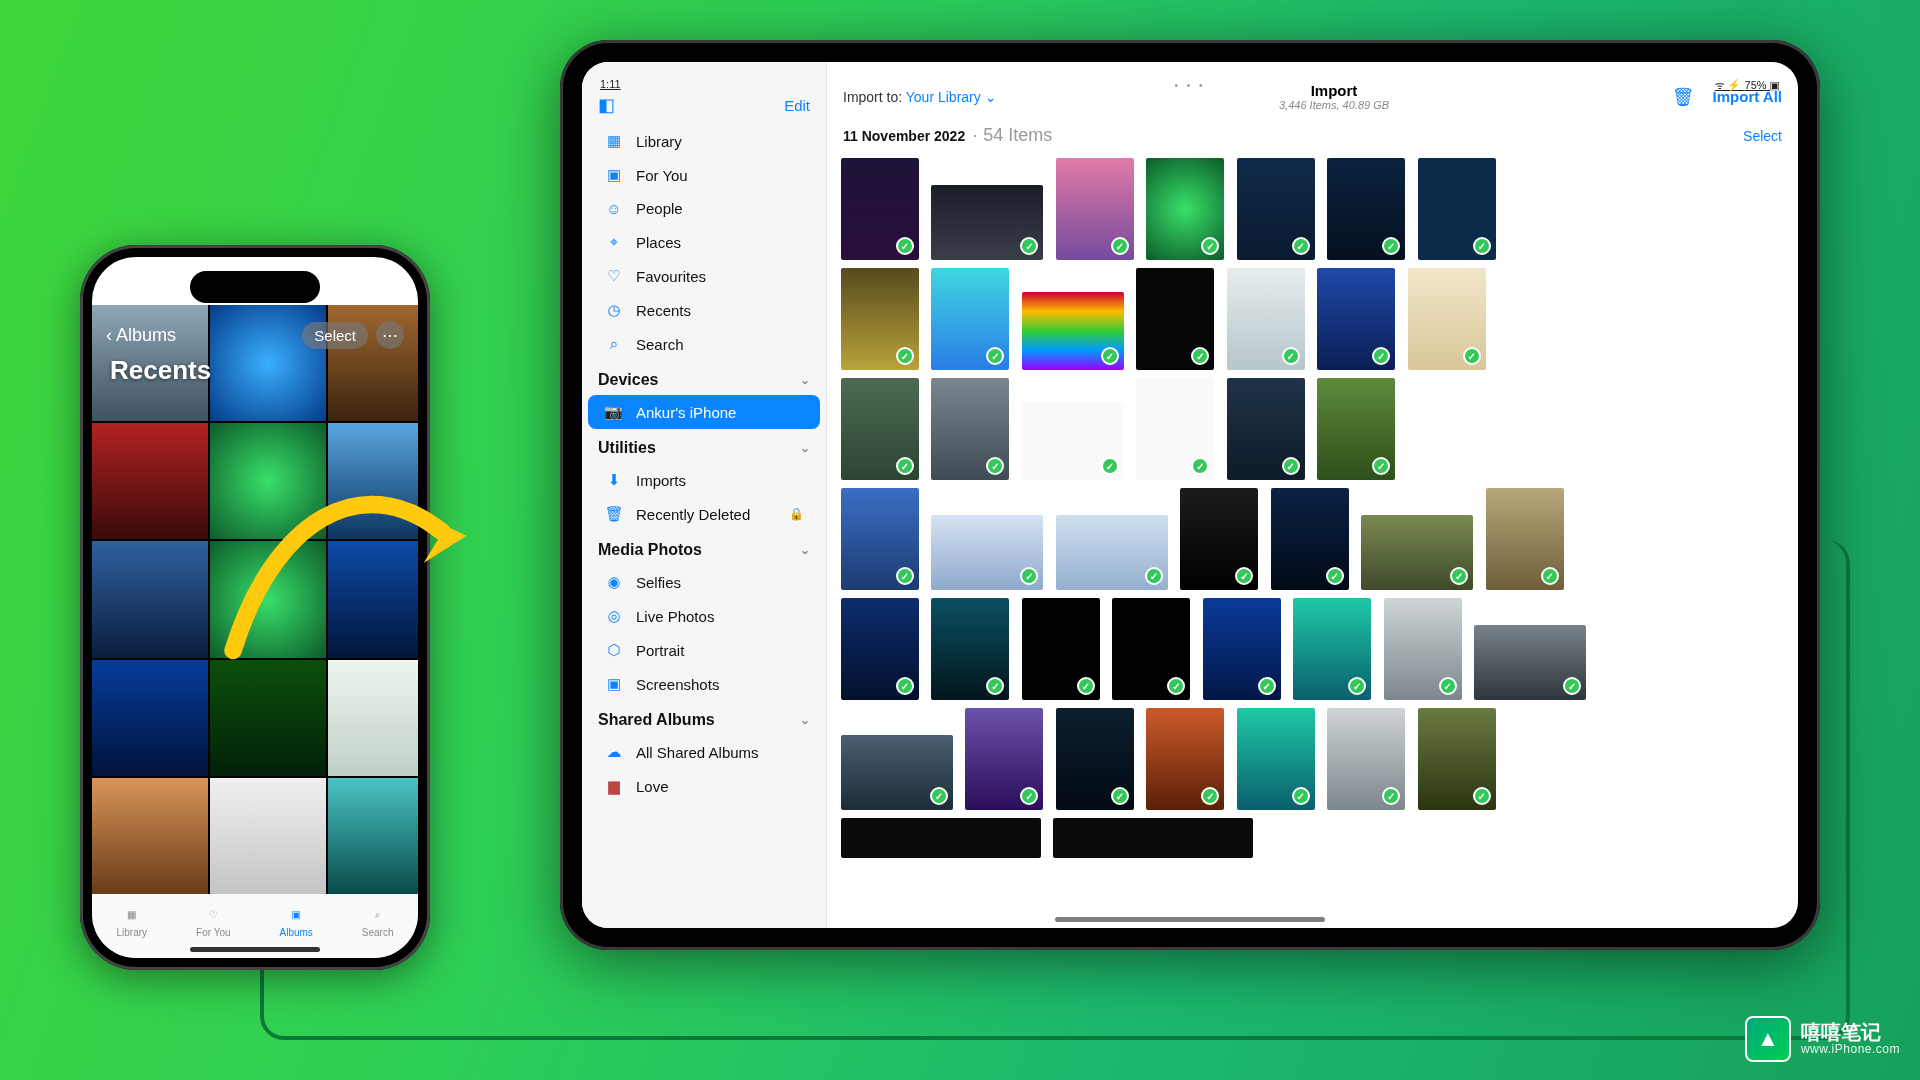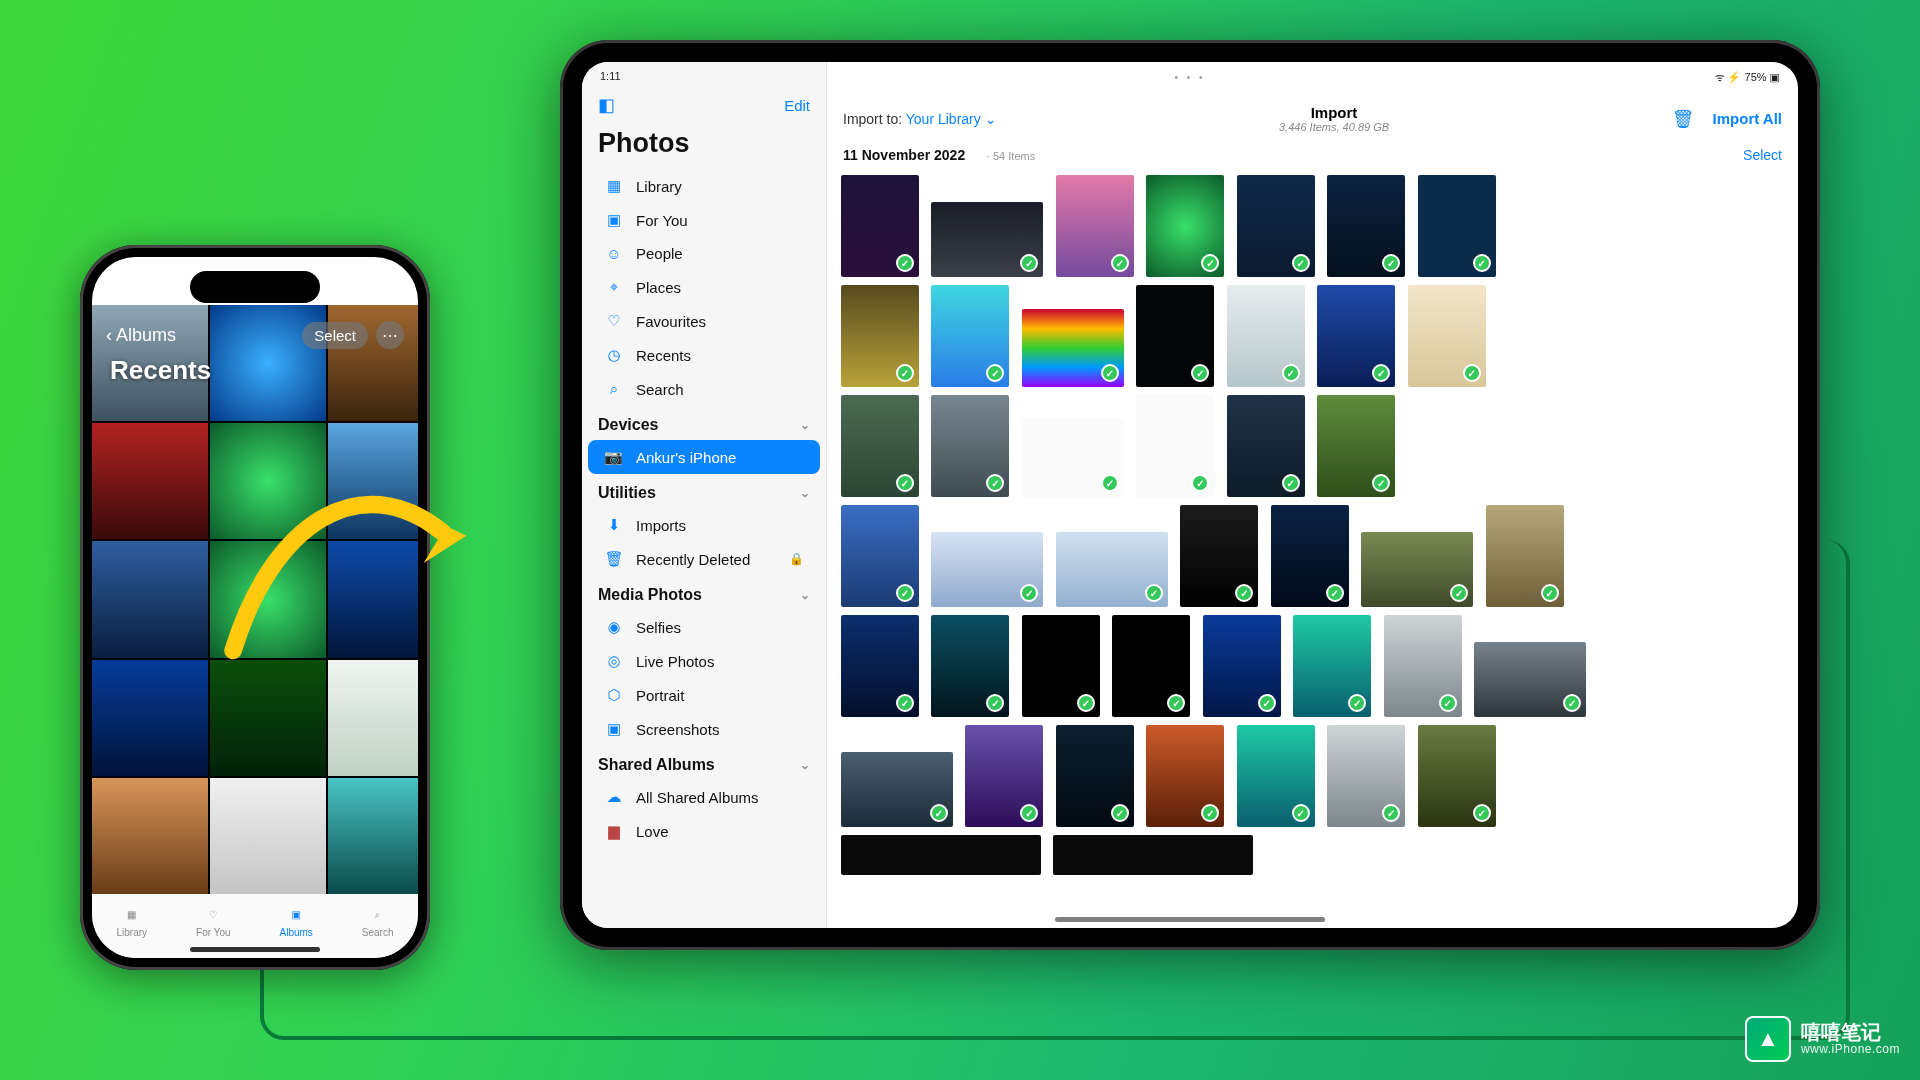--- a/index.html
+++ b/index.html
@@ -34,48 +34,48 @@
   .iphone-tabs { position:absolute; bottom:0; left:0; right:0; height:64px; background:rgba(250,250,250,.96); display:flex; justify-content:space-around; align-items:center; padding-bottom:10px; }
   .iphone-tab { display:flex; flex-direction:column; align-items:center; gap:2px; font-size:10px; color:#888; }
   .iphone-tab.active { color:#0a84ff; }
   .iphone-tab .ticon { width:24px; height:20px; display:flex; align-items:center; justify-content:center; }
   .iphone-home { position:absolute; bottom:6px; left:50%; transform:translateX(-50%); width:130px; height:5px; background:#000; opacity:.8; border-radius:3px; z-index:12; }
 
   
   .ipad { position:absolute; left:560px; top:40px; width:1260px; height:910px;
     background:#000; border-radius:48px; padding:22px; box-shadow:0 12px 60px rgba(0,0,0,.5), inset 0 0 0 3px #3a3a3a; }
   .ipad-screen { width:100%; height:100%; background:#fff; border-radius:26px; overflow:hidden; position:relative; display:flex; }
-  .ipad-status { position:absolute; top:4px; left:0; right:0; height:20px; display:flex; justify-content:space-between; align-items:center; padding:0 18px; font-size:11px; color:#222; z-index:20; }
+  .ipad-status { position:absolute; top:12px; left:0; right:0; height:20px; display:flex; justify-content:space-between; align-items:center; padding:0 18px; font-size:11px; color:#222; z-index:20;text-decoration:underline; }
   .ipad-dots { position:absolute; top:6px; left:50%; transform:translateX(-50%); color:#999; letter-spacing:3px; font-size:10px; }
   .sidebar { width:245px; height:100%; background:#f6f6f7; border-right:1px solid #e3e3e5; padding-top:28px; display:flex; flex-direction:column; }
   .sidebar-top { display:flex; justify-content:space-between; align-items:center; padding:4px 16px 8px; }
   .sb-toggle { color:#0a84ff; font-size:18px; }
   .sb-edit { color:#0a84ff; font-size:15px; }
   .sidebar-title { font-size:27px; font-weight:700; padding:4px 16px 10px; color:#111; }
   .sidebar-section { font-size:16px; font-weight:600; padding:10px 16px 6px; display:flex; justify-content:space-between; align-items:center; color:#111; }
   .sidebar-section .chev { color:#8e8e93; font-size:12px; }
   .sidebar-item { display:flex; align-items:center; gap:12px; padding:8px 16px; font-size:15px; color:#111; border-radius:8px; margin:0 6px; }
   .sidebar-item .sicon { width:20px; color:#0a84ff; display:flex; justify-content:center; }
   .sidebar-item.selected { background:#0a84ff; color:#fff; }
   .sidebar-item.selected .sicon { color:#fff; }
   .sidebar-item .lock { margin-left:auto; color:#b0b0b5; font-size:12px; }
 
-  .main { flex:1; display:flex; flex-direction:column; padding-top:38px; }
+  .main { flex:1; display:flex; flex-direction:column; padding-top:16px; }
   .main-top { display:flex; align-items:center; justify-content:space-between; padding:4px 16px 0; }
   .import-to { font-size:14px; color:#333; }
   .import-to .link { color:#0a84ff; }
   .main-title-block { text-align:center; }
   .main-title { font-size:15px; font-weight:600; }
   .main-sub { font-size:11px; color:#888;font-style:italic; }
   .main-actions { display:flex; align-items:center; gap:18px; }
   .trash { color:#0a84ff; font-size:18px; }
   .import-all { color:#0a84ff; font-size:15px; font-weight:600; }
   .main-second { display:flex; justify-content:space-between; align-items:center; padding:14px 16px 8px; font-size:14px; }
   .date-head { font-weight:600; color:#111; }
-  .date-count { color:#999; font-weight:400; margin-left:18px; font-size:11px; }
+  .date-count { color:#999; font-weight:400; margin-left:2px; font-size:18px; }
   .select-link { color:#0a84ff; }
   .thumbs { flex:1; overflow:hidden; padding:0 10px; position:relative; }
   .thumb { display:inline-block; position:relative; margin:4px; vertical-align:bottom; }
   .thumb .timg { border-radius:2px; display:block; }
   .badge { position:absolute; bottom:5px; right:5px; width:18px; height:18px; border-radius:50%; background:#34c759; border:2px solid #fff; display:flex; align-items:center; justify-content:center; }
   .badge::after { content:"✓"; color:#fff; font-size:10px; font-weight:700; }
   .ipad-home { position:absolute; bottom:6px; left:50%; transform:translateX(-50%); width:270px; height:5px; background:#000; opacity:.5; border-radius:3px; z-index:12; }
 
   
   .bg1{background:linear-gradient(#1d1338,#2a0f3a);} .bg2{background:linear-gradient(#1a1d28,#3a3f4a);}
@@ -185,21 +185,20 @@
       <span>1:11</span>
       <span class="ipad-dots">• • •</span>
       <span>ᯤ ⚡ <span>75%</span> ▣</span>
     </div>
 
     <div class="sidebar">
       <div class="sidebar-top">
         <span class="sb-toggle">◧</span>
         <span class="sb-edit">Edit</span>
       </div>
-      <div class="sidebar-title">Photos</div>
 
       <div class="sidebar-item">
           <span class="sicon">▦</span>
           <span>Library</span>
         </div>
       <div class="sidebar-item">
           <span class="sicon">▣</span>
           <span>For You</span>
         </div>
       <div class="sidebar-item">

